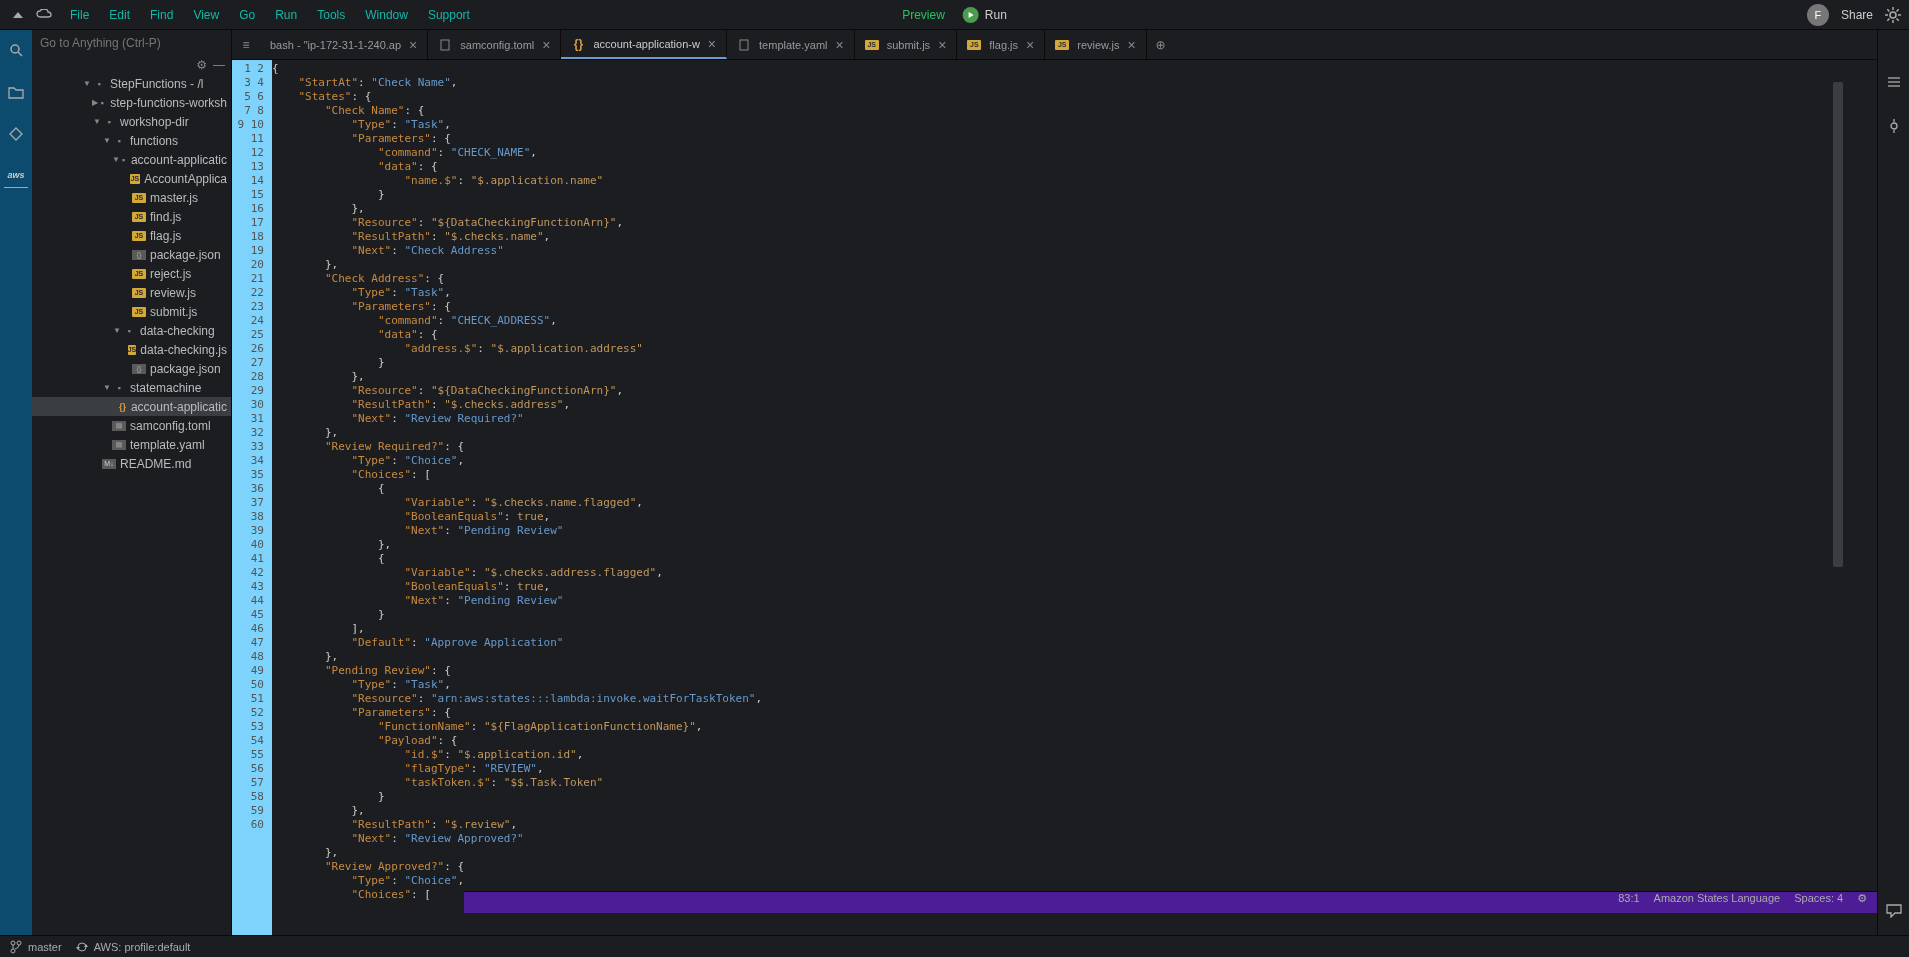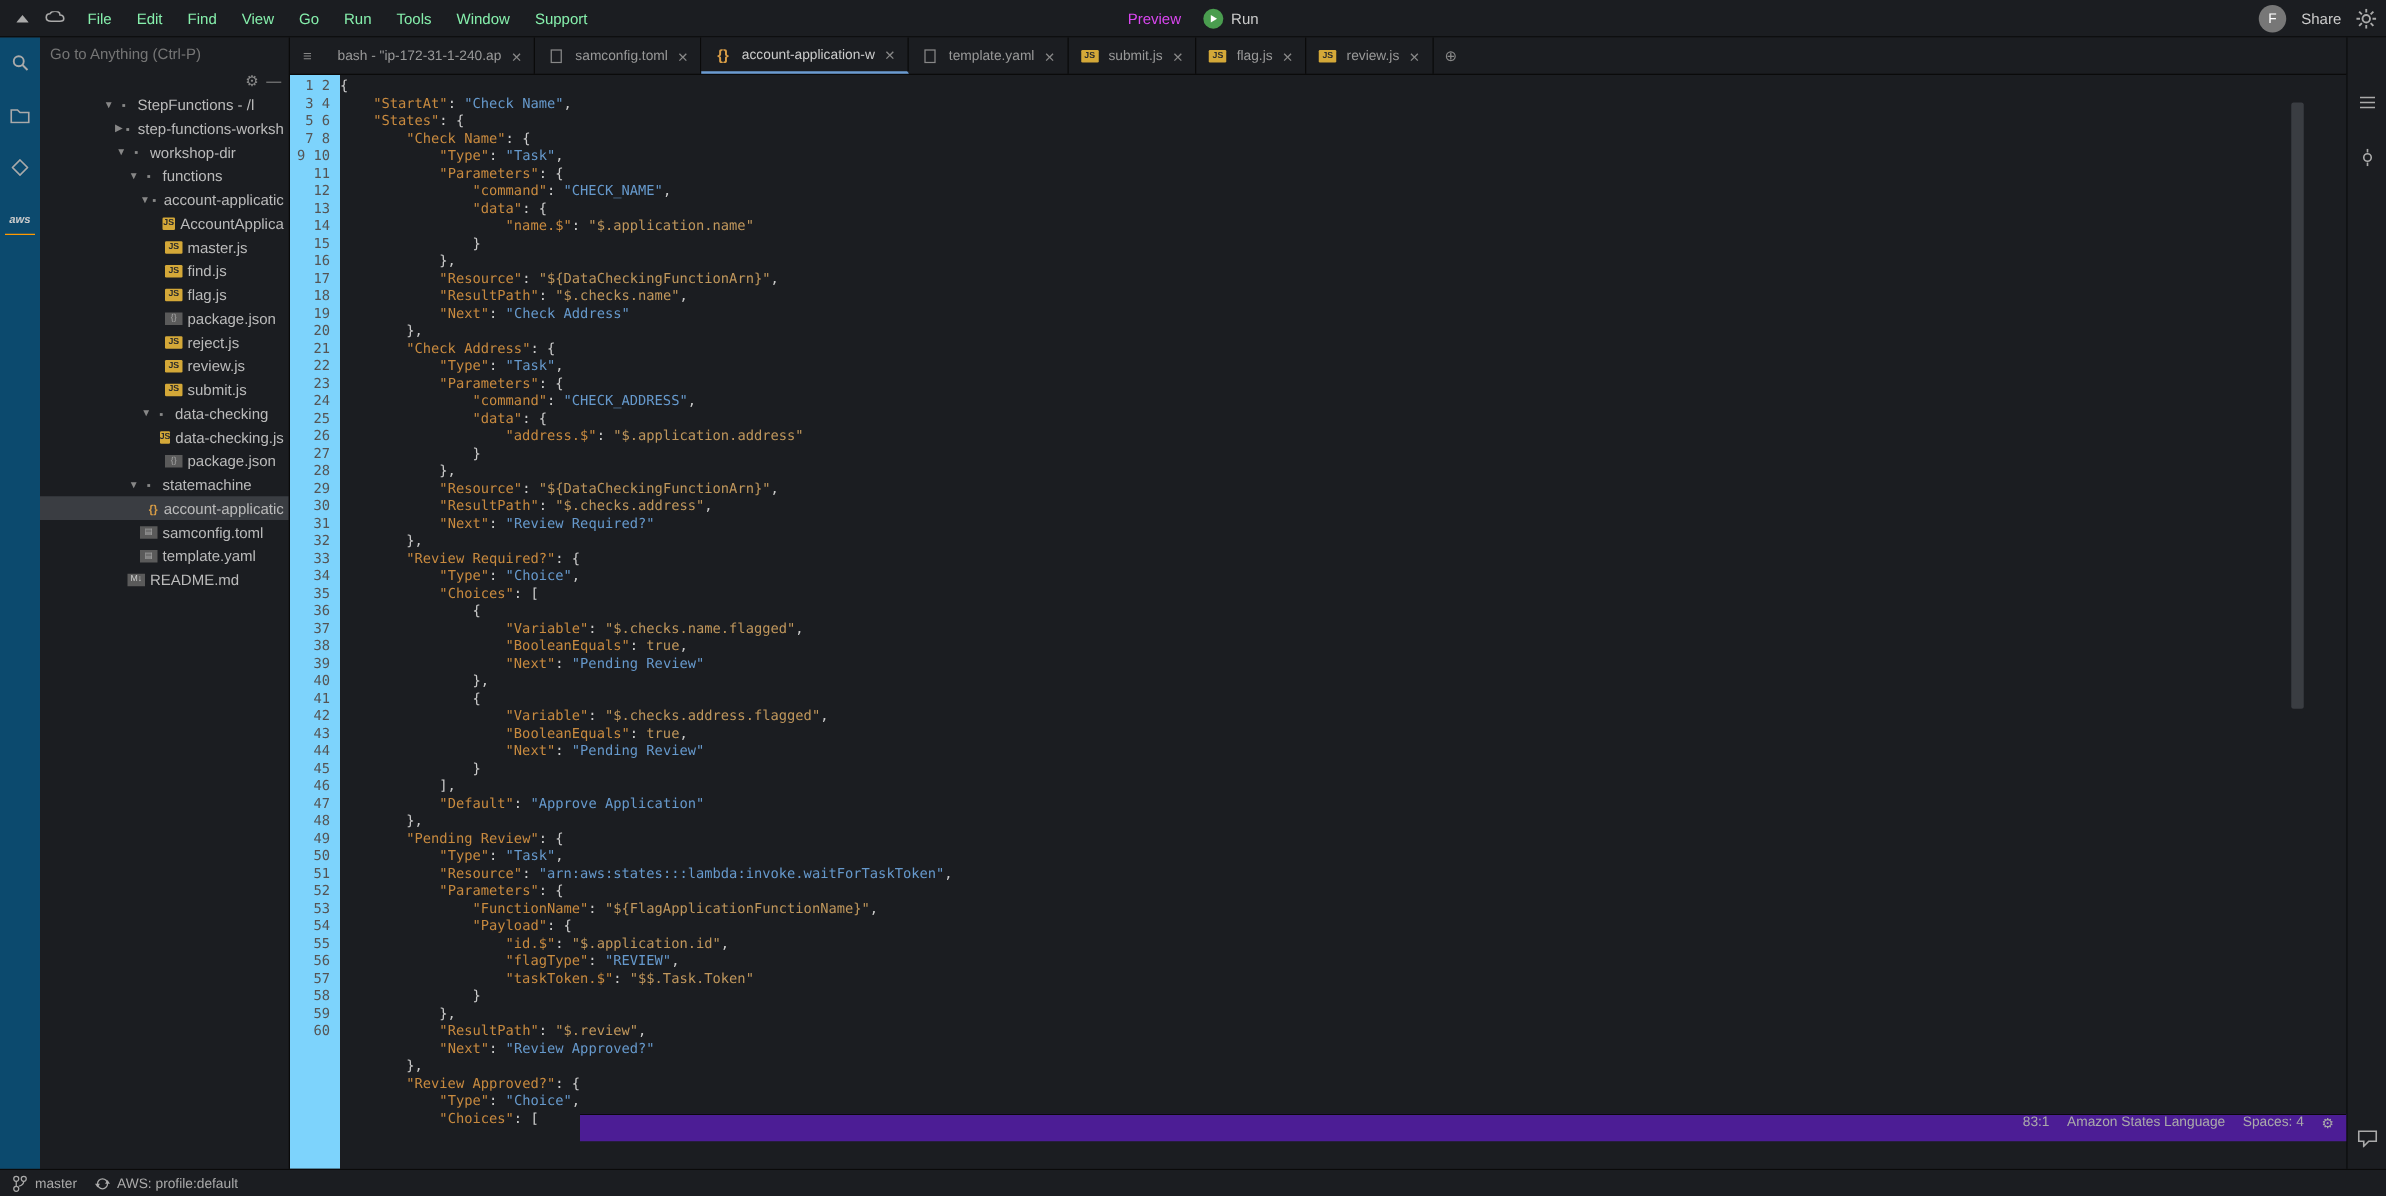--- a/index.html
+++ b/index.html
@@ -1,22 +1,22 @@
 <!DOCTYPE html>
 <html><head>
 <meta charset="utf-8">
 <style>
 *{margin:0;padding:0;box-sizing:border-box}
 body{font-family:Arial,sans-serif;font-size:12px;background:#1b1d21;color:#ccc;width:1909px;height:957px;overflow:hidden;position:relative}
 .top-menubar{height:30px;background:#1b1d21;display:flex;align-items:center;padding:0 8px;border-bottom:1px solid #0a0a0a}
 .tm-left{display:flex;align-items:center;gap:0}
 .tm-icon{width:20px;height:20px;display:flex;align-items:center;justify-content:center;color:#aaa;margin-right:6px;cursor:pointer}
-.menu-item{padding:4px 10px;color:#86efac;cursor:pointer}
+.menu-item{padding:4px 10px;color:#14b8a6;cursor:pointer}
 .tm-center{position:absolute;left:50%;transform:translateX(-50%);display:flex;align-items:center;gap:18px}
-.preview{color:#d946ef}
+.preview{color:#22c55e}
 .run-btn{display:flex;align-items:center;gap:6px;color:#ccc;cursor:pointer}
 .run-circle{width:16px;height:16px;border-radius:50%;background:#4a9d4f;display:flex;align-items:center;justify-content:center}
 .run-tri{width:0;height:0;border-left:5px solid #fff;border-top:3px solid transparent;border-bottom:3px solid transparent;margin-left:1px}
 .tm-right{margin-left:auto;display:flex;align-items:center;gap:12px}
 .avatar{width:22px;height:22px;border-radius:50%;background:#777;display:flex;align-items:center;justify-content:center;color:#fff;font-size:11px}
 .gear{color:#aaa;cursor:pointer}
 .chat-icon{color:#aaa;cursor:pointer}
 svg{display:block}
 
 .main{display:flex;height:calc(100% - 30px - 22px)}

